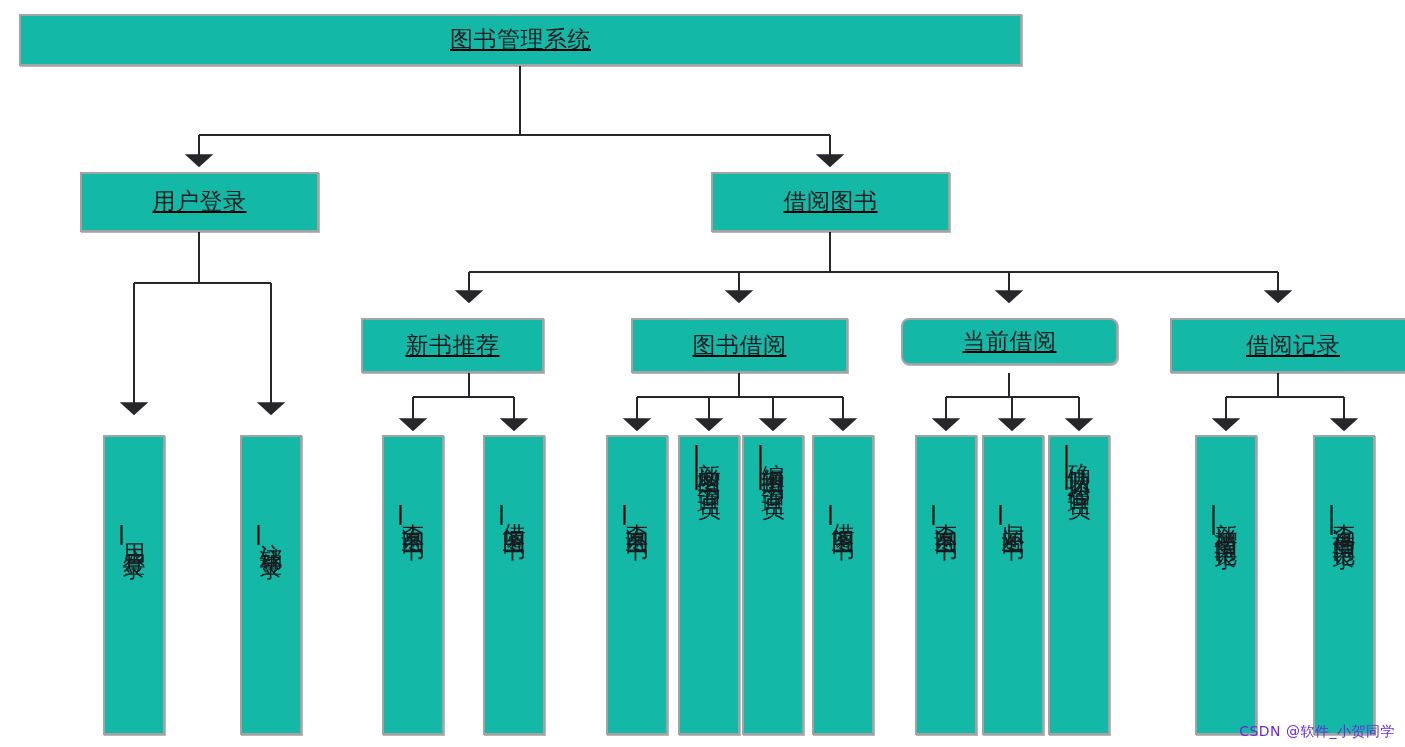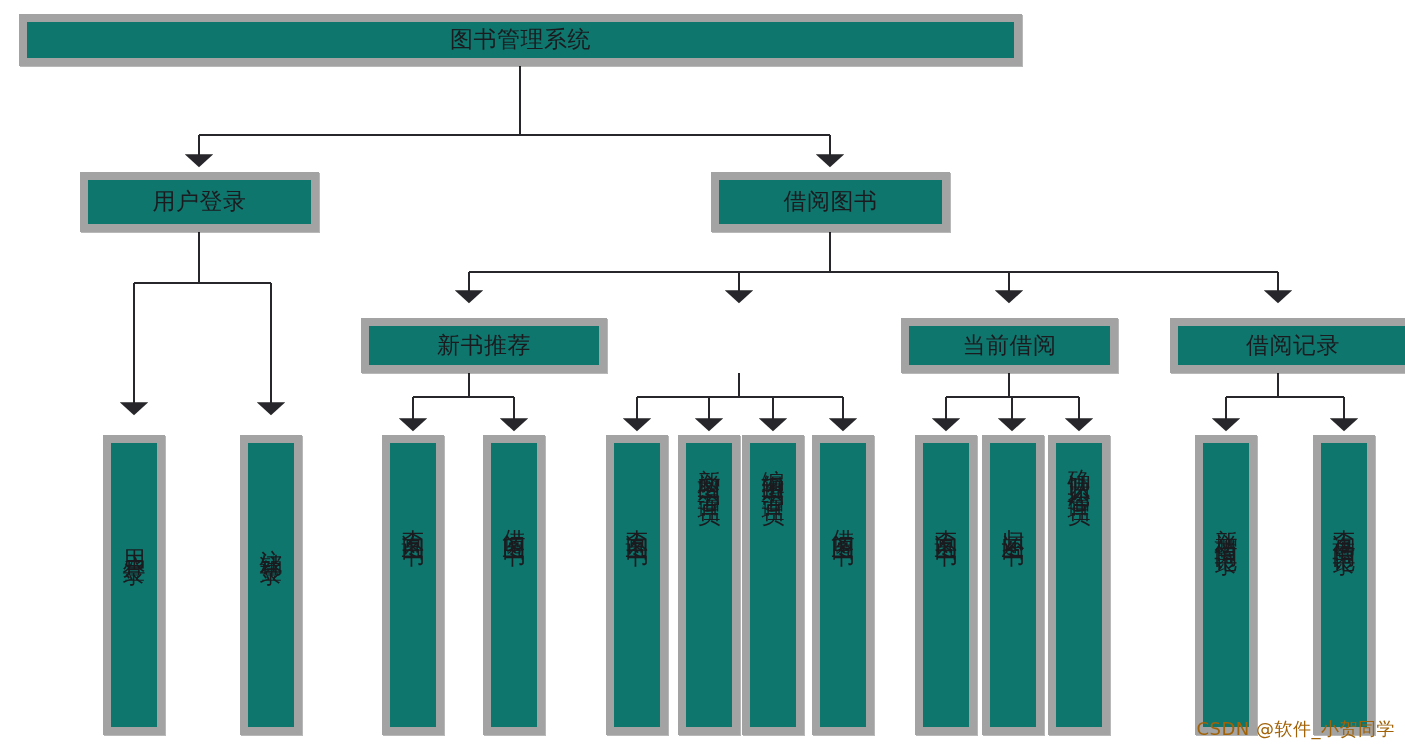--- a/index.html
+++ b/index.html
@@ -22,26 +22,27 @@
     position: absolute;
     left: 0;
     top: 0;
     width: 1405px;
     height: 747px;
     pointer-events: none;
   }
   .node {
     position: absolute;
     box-sizing: border-box;
-    background: #0f766e;
-    border: 8px solid #a3a3a3;
+    background: #14b8a6;
+    border: 2px solid #a3a3a3;
     display: flex;
     align-items: center;
     justify-content: center;
     box-shadow: 1px 1px 0 0 rgba(0,0,0,0.28);
+    text-decoration: underline;
   }
   .node .label {
     color: #1b1b1f;
     letter-spacing: 0.5px;
     white-space: nowrap;
     line-height: 1.28;
   }
   
   .node.horiz .label {
     font-size: 23px;
@@ -66,22 +67,22 @@
   .node.vert.mid .label {
     margin-top: 80px;
   }
   .node.vert.midsm .label {
     margin-top: 60px;
   }
   .watermark {
     position: absolute;
     right: 10px;
     bottom: 6px;
-    font-size: 18px;
-    color: #a16207;
+    font-size: 14px;
+    color: #6d28d9;
     letter-spacing: 0.5px;
     white-space: nowrap;
     user-select: none;
   }
 </style>
 </head>
 <body>
 
 <div id="diagram-root">
 
@@ -139,24 +140,27 @@
     <span class="label">图书管理系统</span>
   </div>
 
   <div class="node horiz" style="left:80px; top:172px; width:239px; height:60px;">
     <span class="label">用户登录</span>
   </div>
   <div class="node horiz" style="left:711px; top:172px; width:239px; height:60px;">
     <span class="label">借阅图书</span>
   </div>
 
-  <div class="node horiz" style="left:361px; top:318px; width:246px; height:55px;">
+  <div class="node horiz" style="left:361px; top:318px; width:183px; height:55px;">
     <span class="label">新书推荐</span>
   </div>
-  <div class="node horiz" style="left:901px; top:318px; width:217px; height:55px;">
+  <div class="node horiz" style="left:631px; top:318px; width:217px; height:55px;">
+    <span class="label">图书借阅</span>
+  </div>
+  <div class="node horiz" style="left:901px; top:318px; width:217px; height:47px;border-radius:8px;">
     <span class="label">当前借阅</span>
   </div>
   <div class="node horiz" style="left:1170px; top:318px; width:246px; height:55px;">
     <span class="label">借阅记录</span>
   </div>
 
   <div class="node vert mid" style="left:103px; top:435px; width:62px; height:300px;">
     <span class="label">用户登录</span>
   </div>
   <div class="node vert mid" style="left:240px; top:435px; width:62px; height:300px;">

